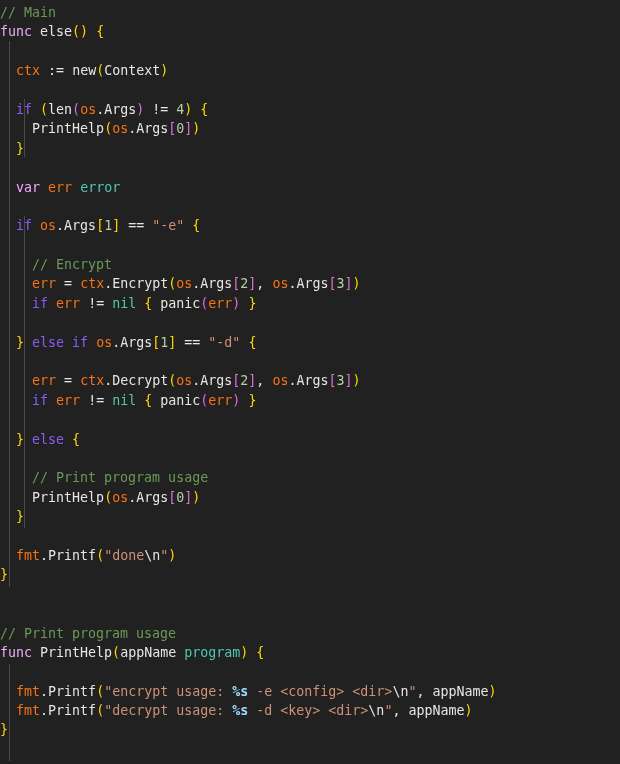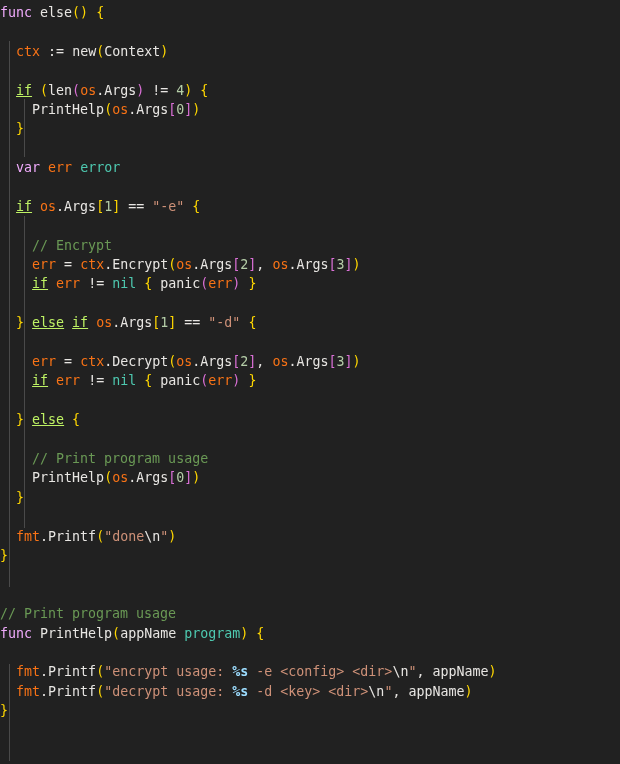--- a/index.html
+++ b/index.html
@@ -43,21 +43,21 @@
     pointer-events: none;
   }
   .guide {
     position: absolute;
     width: 1px;
     background: #4a4a4a;
   }
 
   
   .t-comment  { color: #6a9955; }
-  .t-keyword  { color: #bef264; text-decoration: underline; }           
+  .t-keyword  { color: #8b5cf6; }           
   .t-kw-blue  { color: #f0abfc; }           
   .t-type     { color: #4ec9b0; text-align: center; }           
   .t-var      { color: #f97316; }           
   .t-plain    { color: #e8e6e3; }           
   .t-string   { color: #ce9178; }           
   .t-verb     { color: #9cdcfe; font-weight: bold; }  
   .t-escape   { color: #e8e6e3; }           
   .t-num      { color: #b5cea8; }
 
   
@@ -72,20 +72,21 @@
   <div class="indent-guides">
     <div class="guide" style="left:9px; top:41px; height:546px;"></div>
     <div class="guide" style="left:24px; top:99px; height:58px;"></div>
     <div class="guide" style="left:24px; top:216px; height:117px;"></div>
     <div class="guide" style="left:24px; top:333px; height:117px;"></div>
     <div class="guide" style="left:24px; top:450px; height:78px;"></div>
     <div class="guide" style="left:9px; top:664px; height:97px;"></div>
   </div>
 
   <div id="code-surface">
+      <div class="code-line"><span class="t-comment">// Main</span></div>
       <div class="code-line"><span class="t-kw-blue">func</span><span class="t-plain"> </span><span class="t-plain">else</span><span class="b1">(</span><span class="b1">)</span><span class="t-plain"> </span><span class="b1">{</span></div>
       <div class="code-line">&nbsp;</div>
       <div class="code-line"><span class="t-plain"> </span><span class="t-plain"> </span><span class="t-var">ctx</span><span class="t-plain"> </span><span class="t-plain">:</span><span class="t-plain">=</span><span class="t-plain"> </span><span class="t-plain">new</span><span class="b1">(</span><span class="t-plain">Context</span><span class="b1">)</span></div>
       <div class="code-line">&nbsp;</div>
       <div class="code-line"><span class="t-plain"> </span><span class="t-plain"> </span><span class="t-keyword">if</span><span class="t-plain"> </span><span class="b1">(</span><span class="t-plain">len</span><span class="b2">(</span><span class="t-var">os</span><span class="t-plain">.</span><span class="t-plain">Args</span><span class="b2">)</span><span class="t-plain"> </span><span class="t-plain">!</span><span class="t-plain">=</span><span class="t-plain"> </span><span class="t-num">4</span><span class="b1">)</span><span class="t-plain"> </span><span class="b1">{</span></div>
       <div class="code-line"><span class="t-plain"> </span><span class="t-plain"> </span><span class="t-plain"> </span><span class="t-plain"> </span><span class="t-plain">PrintHelp</span><span class="b1">(</span><span class="t-var">os</span><span class="t-plain">.</span><span class="t-plain">Args</span><span class="b2">[</span><span class="t-num">0</span><span class="b2">]</span><span class="b1">)</span></div>
       <div class="code-line"><span class="t-plain"> </span><span class="t-plain"> </span><span class="b1">}</span></div>
       <div class="code-line">&nbsp;</div>
       <div class="code-line"><span class="t-plain"> </span><span class="t-plain"> </span><span class="t-kw-blue">var</span><span class="t-plain"> </span><span class="t-var">err</span><span class="t-plain"> </span><span class="t-type">error</span></div>
       <div class="code-line">&nbsp;</div>

